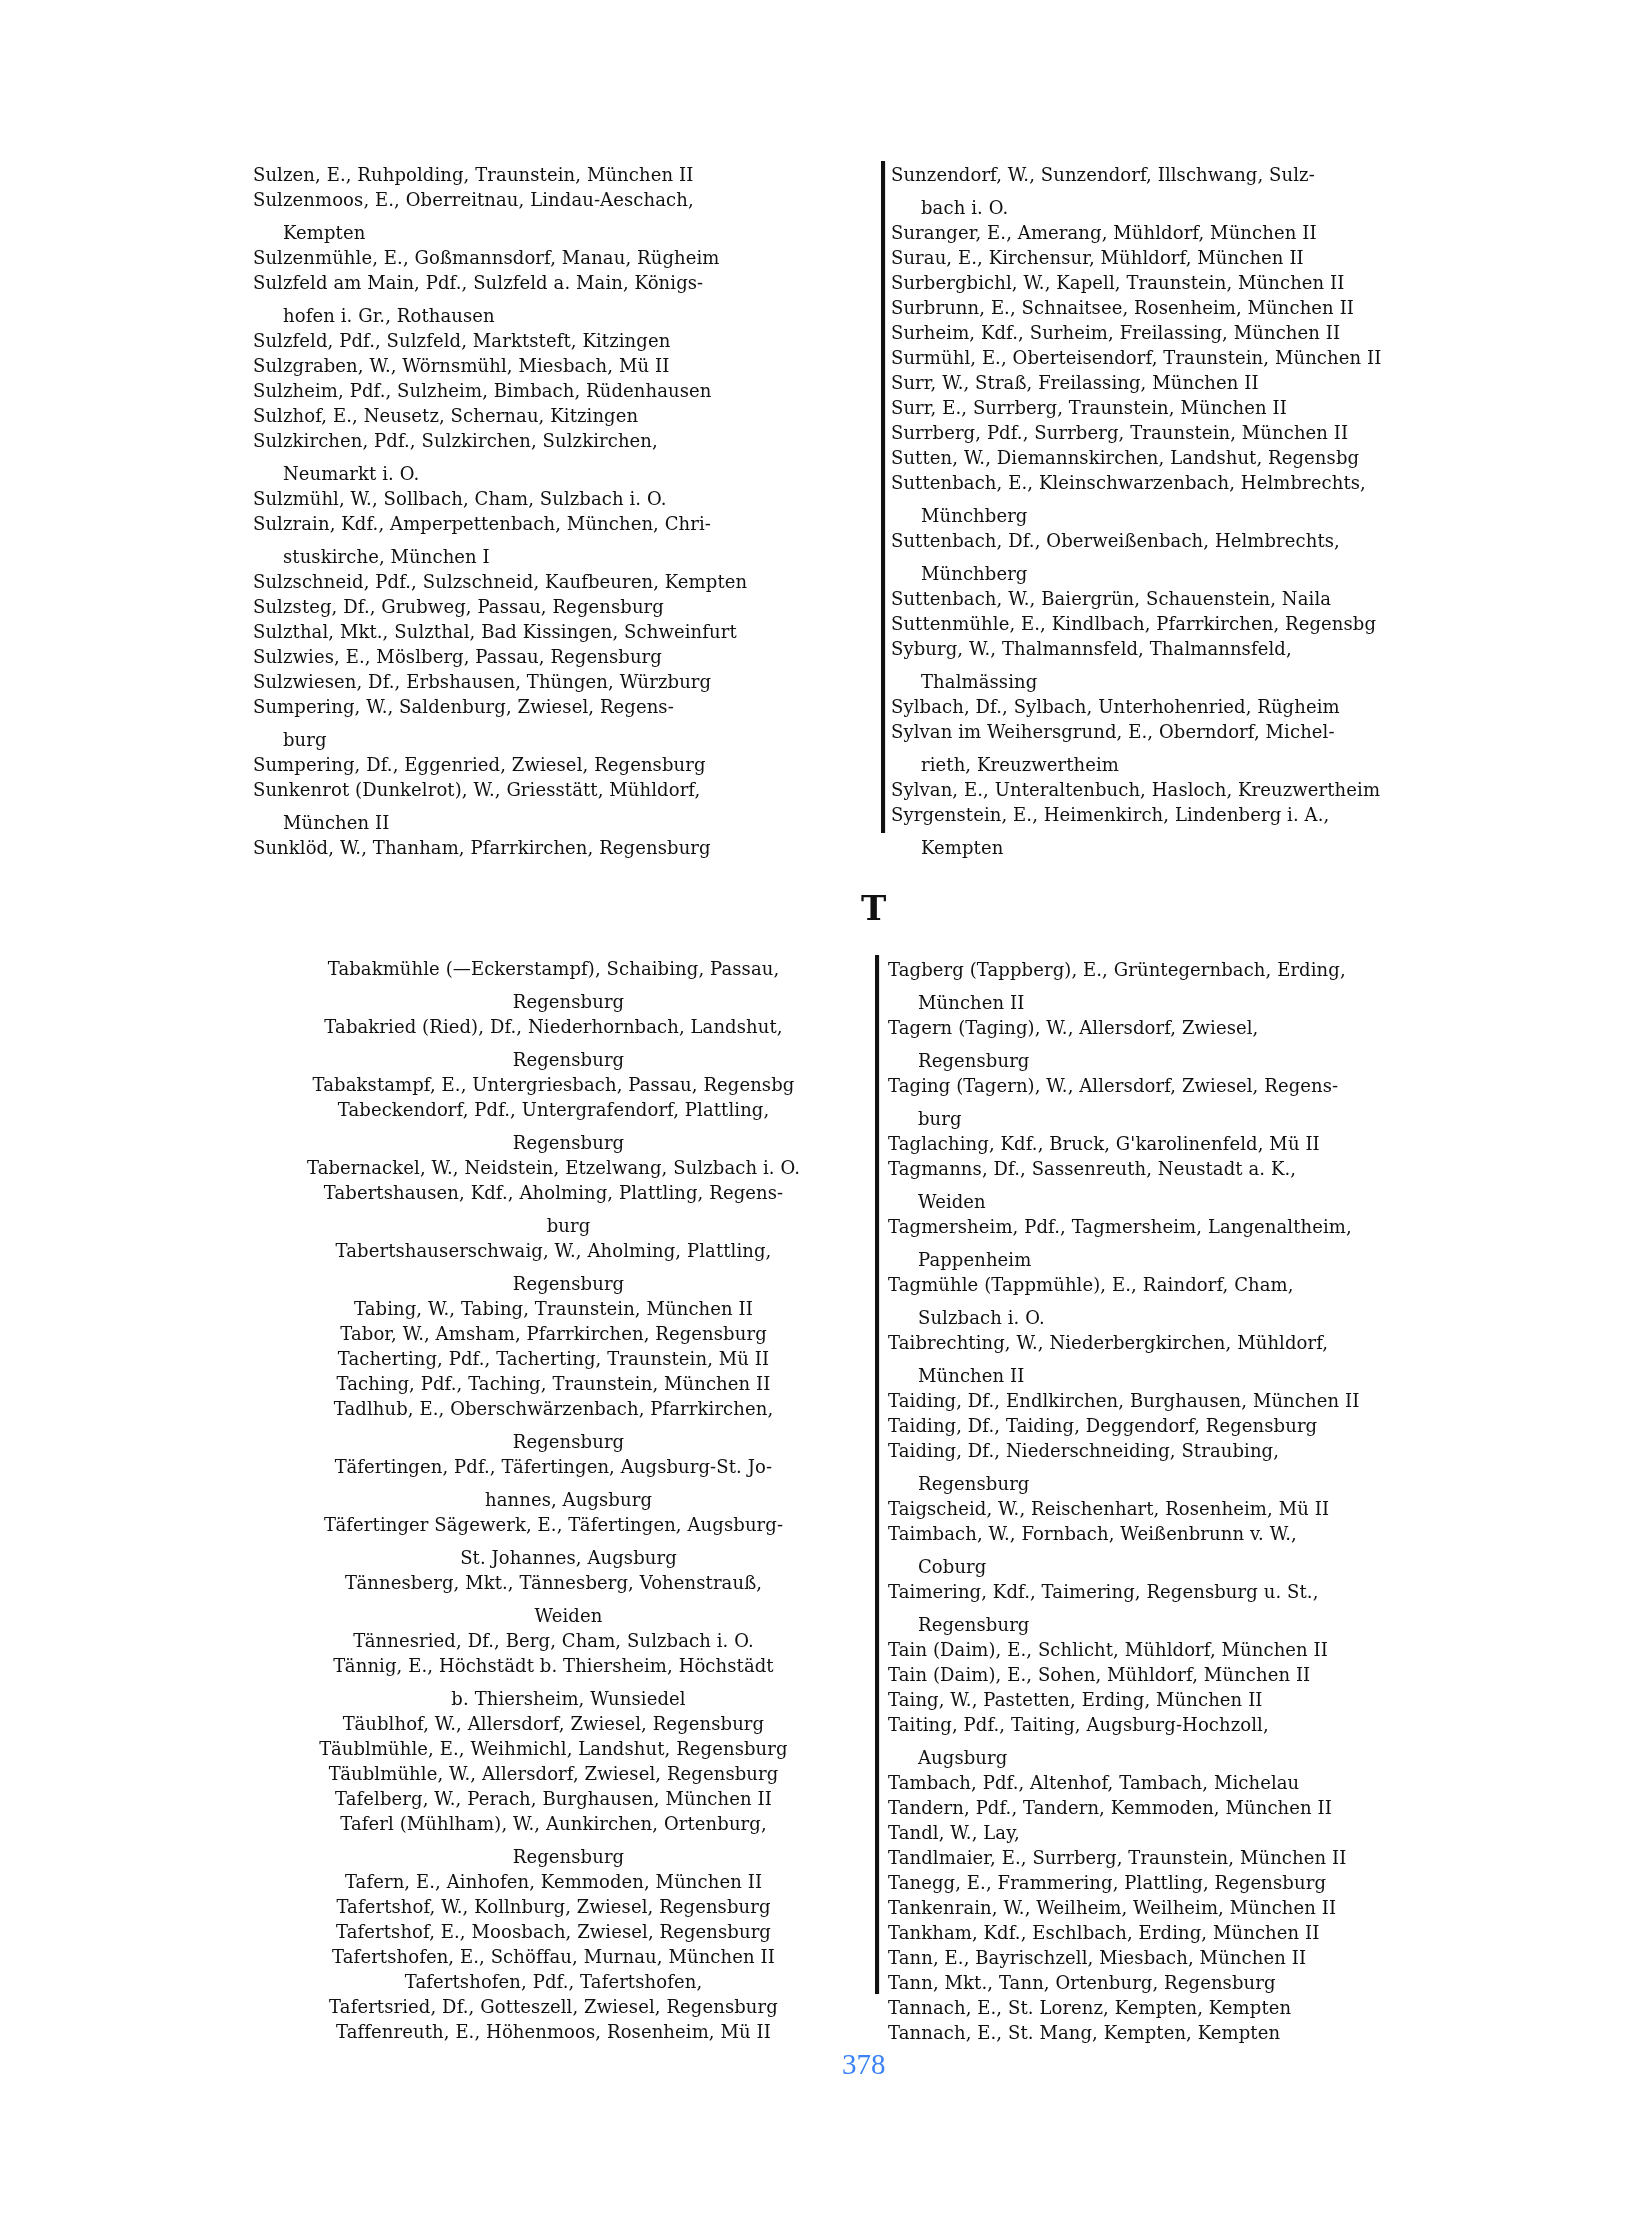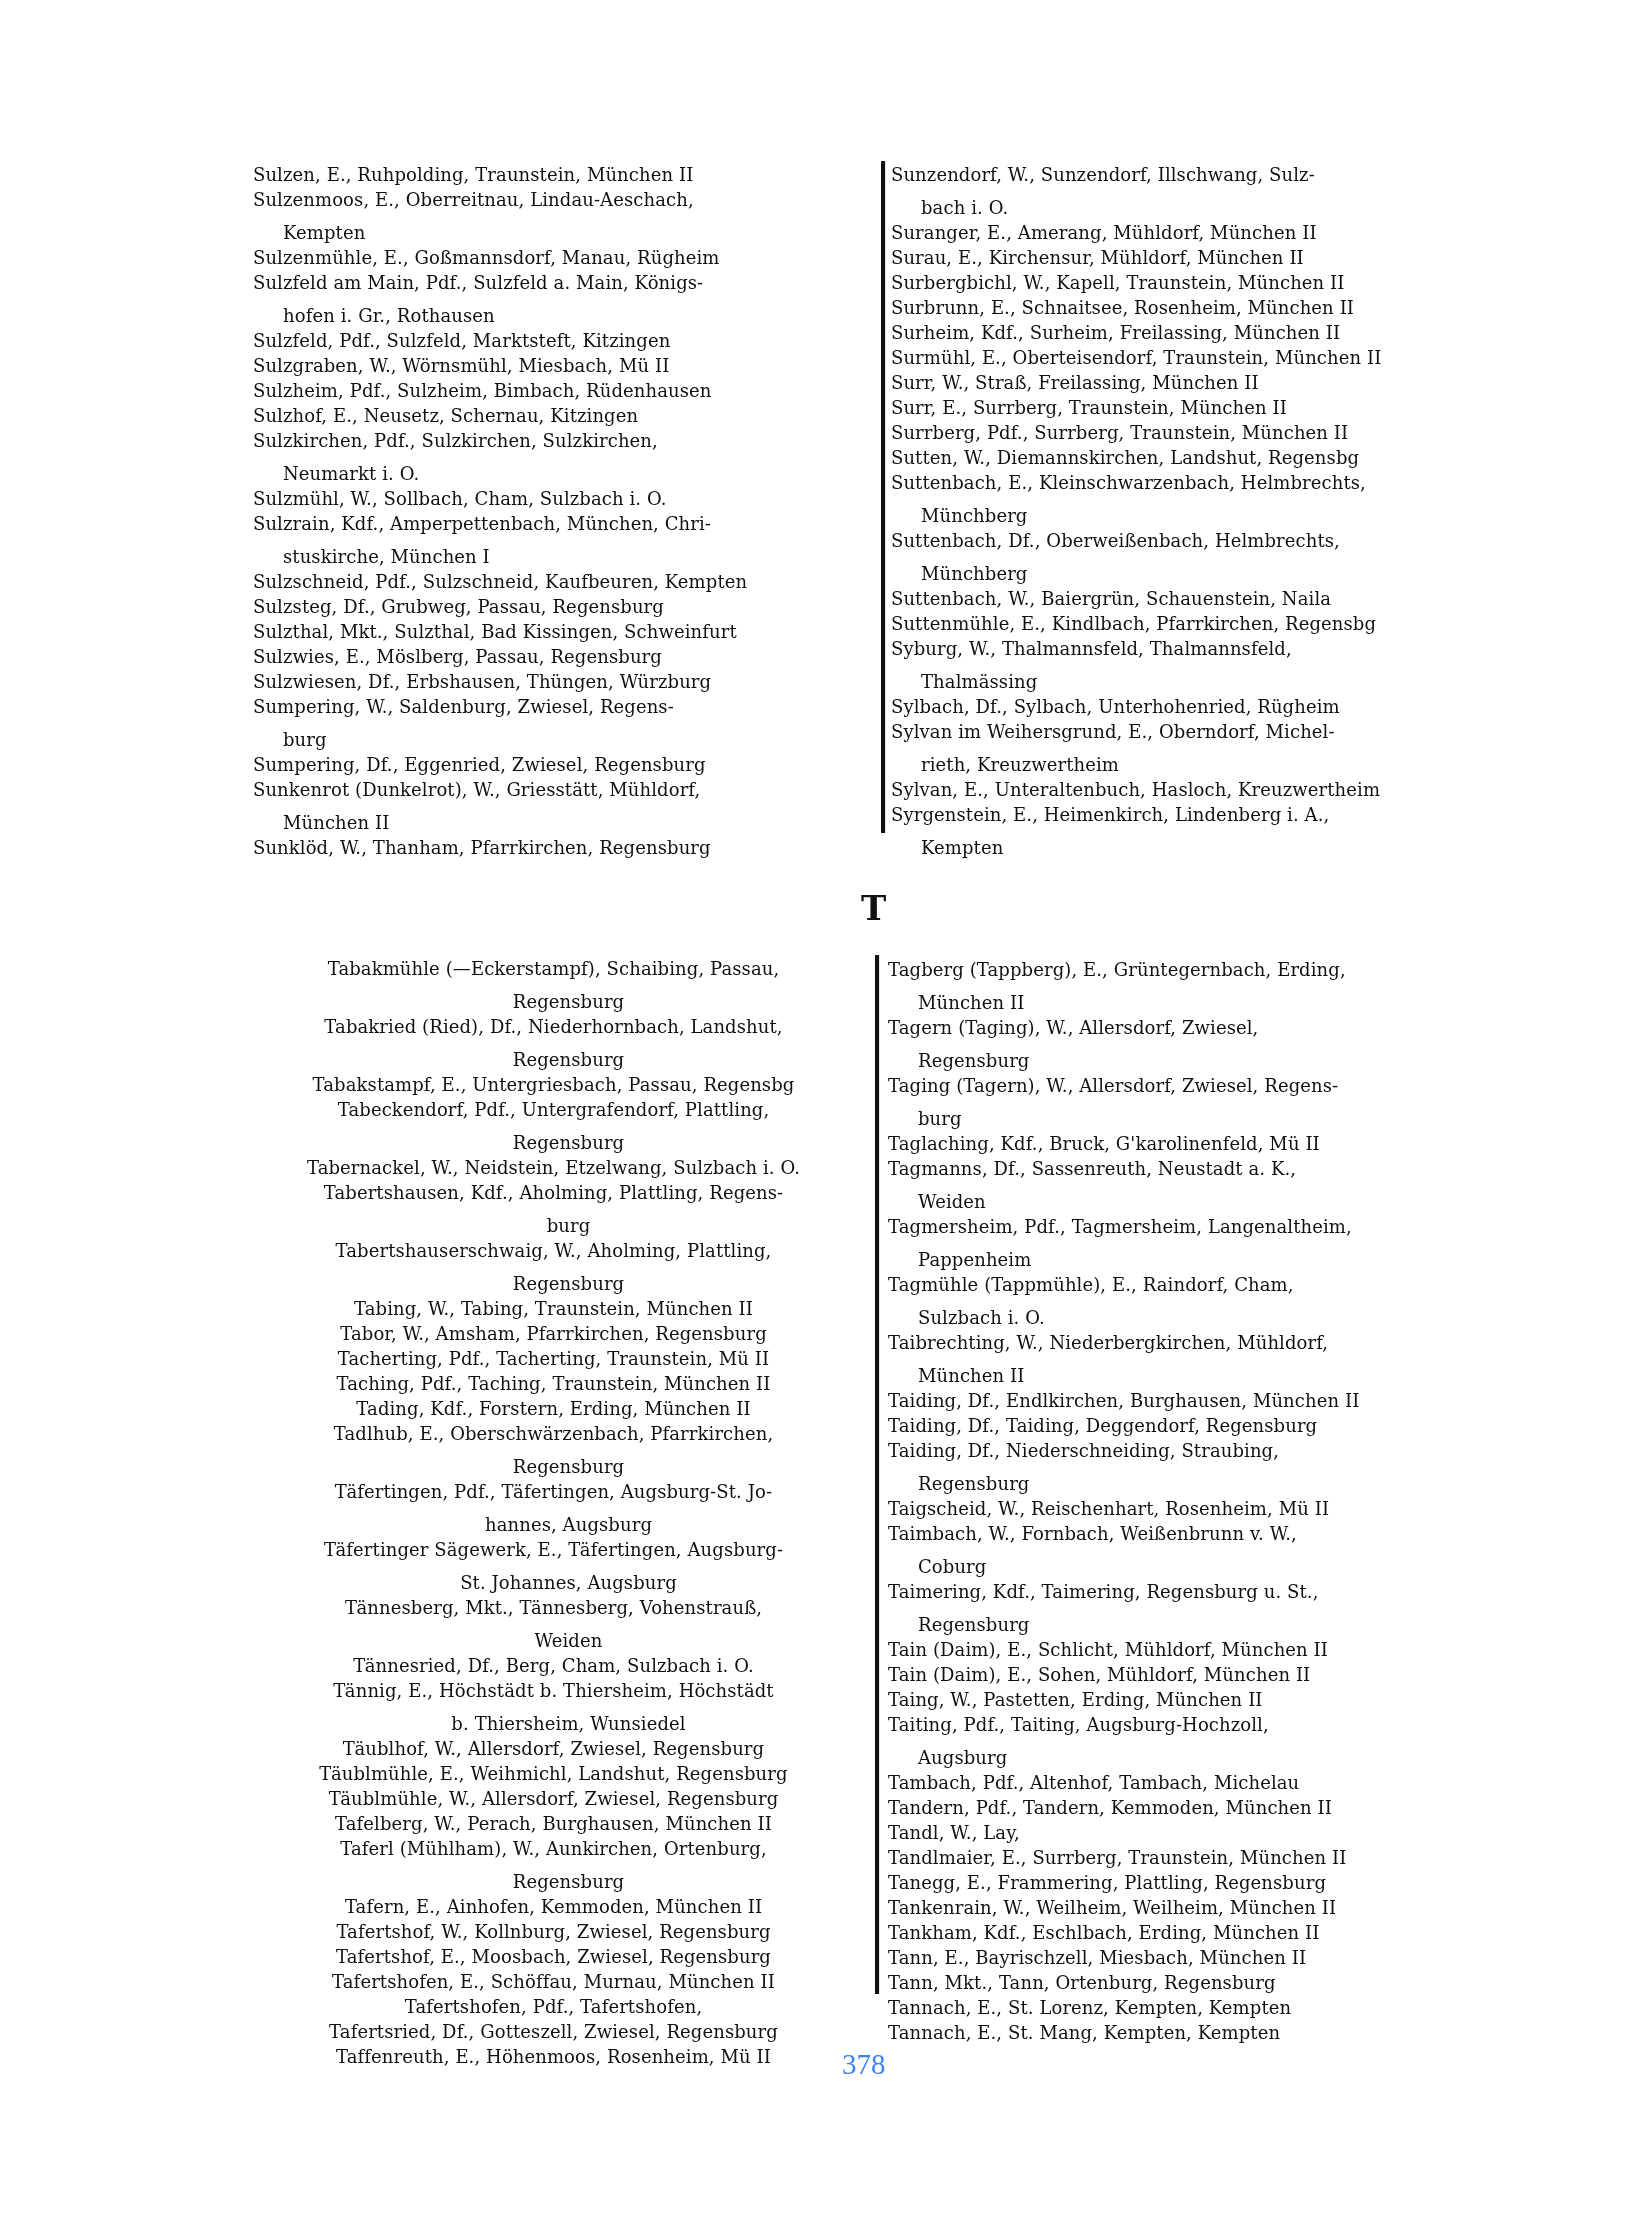--- a/index.html
+++ b/index.html
@@ -76,21 +76,20 @@
     <div class="entry"><span>Tabakried (Ried), Df., Niederhornbach, Landshut,</span><span class="cont">Regensburg</span></div>
     <div class="entry"><span>Tabakstampf, E., Untergriesbach, Passau, Regensbg</span></div>
     <div class="entry"><span>Tabeckendorf, Pdf., Untergrafendorf, Plattling,</span><span class="cont">Regensburg</span></div>
     <div class="entry"><span>Tabernackel, W., Neidstein, Etzelwang, Sulzbach i. O.</span></div>
     <div class="entry"><span>Tabertshausen, Kdf., Aholming, Plattling, Regens-</span><span class="cont">burg</span></div>
     <div class="entry"><span>Tabertshauserschwaig, W., Aholming, Plattling,</span><span class="cont">Regensburg</span></div>
     <div class="entry"><span>Tabing, W., Tabing, Traunstein, München II</span></div>
     <div class="entry"><span>Tabor, W., Amsham, Pfarrkirchen, Regensburg</span></div>
     <div class="entry"><span>Tacherting, Pdf., Tacherting, Traunstein, Mü II</span></div>
     <div class="entry"><span>Taching, Pdf., Taching, Traunstein, München II</span></div>
-    <div class="entry"><span>Tading, Kdf., Forstern, Erding, München II</span></div>
     <div class="entry"><span>Tadlhub, E., Oberschwärzenbach, Pfarrkirchen,</span><span class="cont">Regensburg</span></div>
     <div class="entry"><span>Täfertingen, Pdf., Täfertingen, Augsburg-St. Jo-</span><span class="cont">hannes, Augsburg</span></div>
     <div class="entry"><span>Täfertinger Sägewerk, E., Täfertingen, Augsburg-</span><span class="cont">St. Johannes, Augsburg</span></div>
     <div class="entry"><span>Tännesberg, Mkt., Tännesberg, Vohenstrauß,</span><span class="cont">Weiden</span></div>
     <div class="entry"><span>Tännesried, Df., Berg, Cham, Sulzbach i. O.</span></div>
     <div class="entry"><span>Tännig, E., Höchstädt b. Thiersheim, Höchstädt</span><span class="cont">b. Thiersheim, Wunsiedel</span></div>
     <div class="entry"><span>Täublhof, W., Allersdorf, Zwiesel, Regensburg</span></div>
     <div class="entry"><span>Täublmühle, E., Weihmichl, Landshut, Regensburg</span></div>
     <div class="entry"><span>Täublmühle, W., Allersdorf, Zwiesel, Regensburg</span></div>
     <div class="entry"><span>Tafelberg, W., Perach, Burghausen, München II</span></div>

